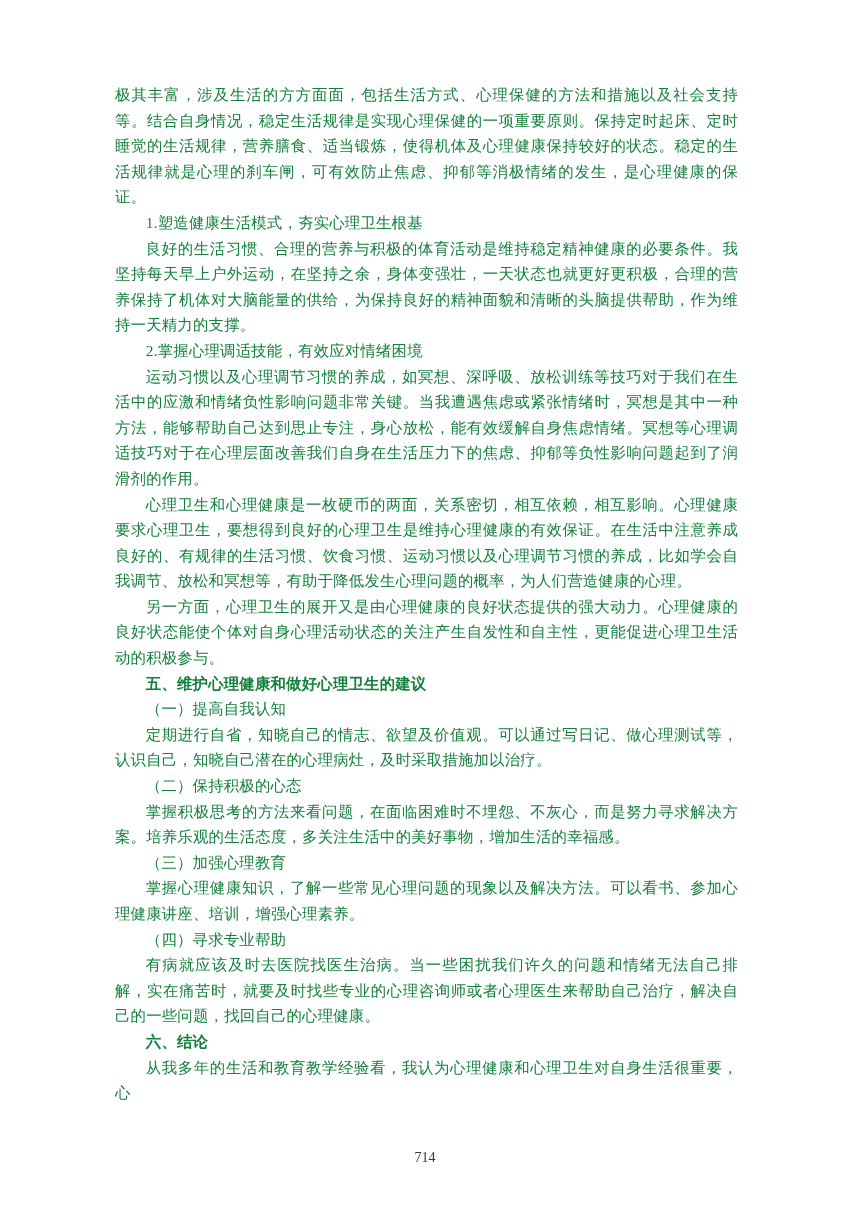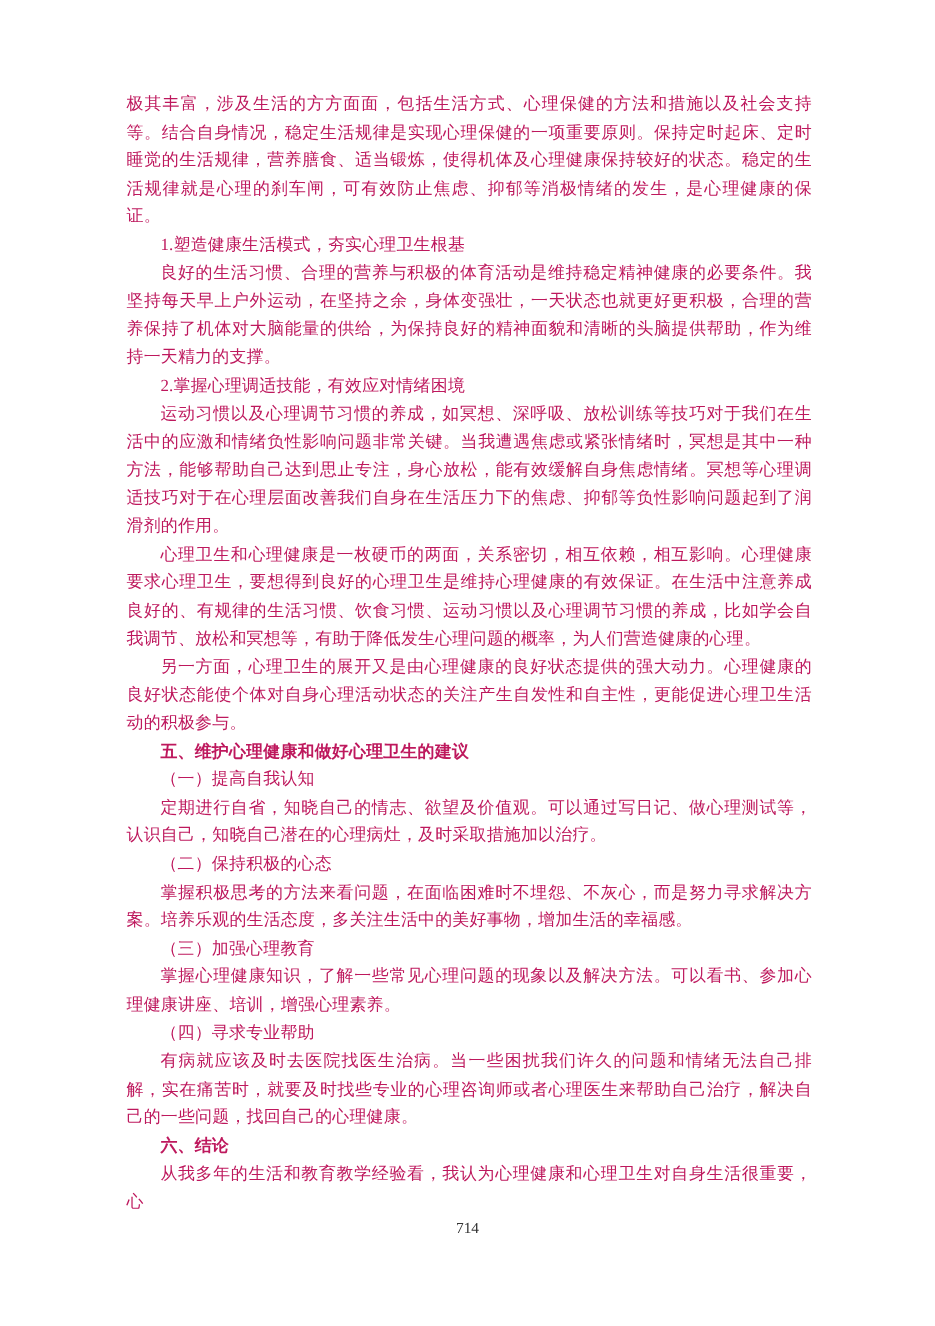--- a/index.html
+++ b/index.html
@@ -20,21 +20,21 @@
     top: 0;
     width: 850px;
     height: 1205px;
     background: #ffffff;
   }
   .content {
     position: absolute;
     left: 115px;
     top: 82px;
     width: 623px;
-    color: #be185d;
+    color: #15803d;
     font-size: 15.4px;
     line-height: 25.6px;
     text-align: justify;
     letter-spacing: 0.2px;
   }
   .content p {
     margin: 0;
     padding: 0;
     text-indent: 2em;
   }
@@ -42,21 +42,21 @@
     text-indent: 0;
   }
   .content p.p-head {
     font-weight: bold;
   }
   .content p.p-fill {
     text-align-last: justify;
   }
   .pageno {
     position: absolute;
-    top: 1110px;
+    top: 1150px;
     left: 0;
     width: 850px;
     text-align: center;
     font-size: 14px;
     color: #333333;
     font-family: "Liberation Serif", "DejaVu Serif", serif;
   }
 </style>
 </head>
 <body>

